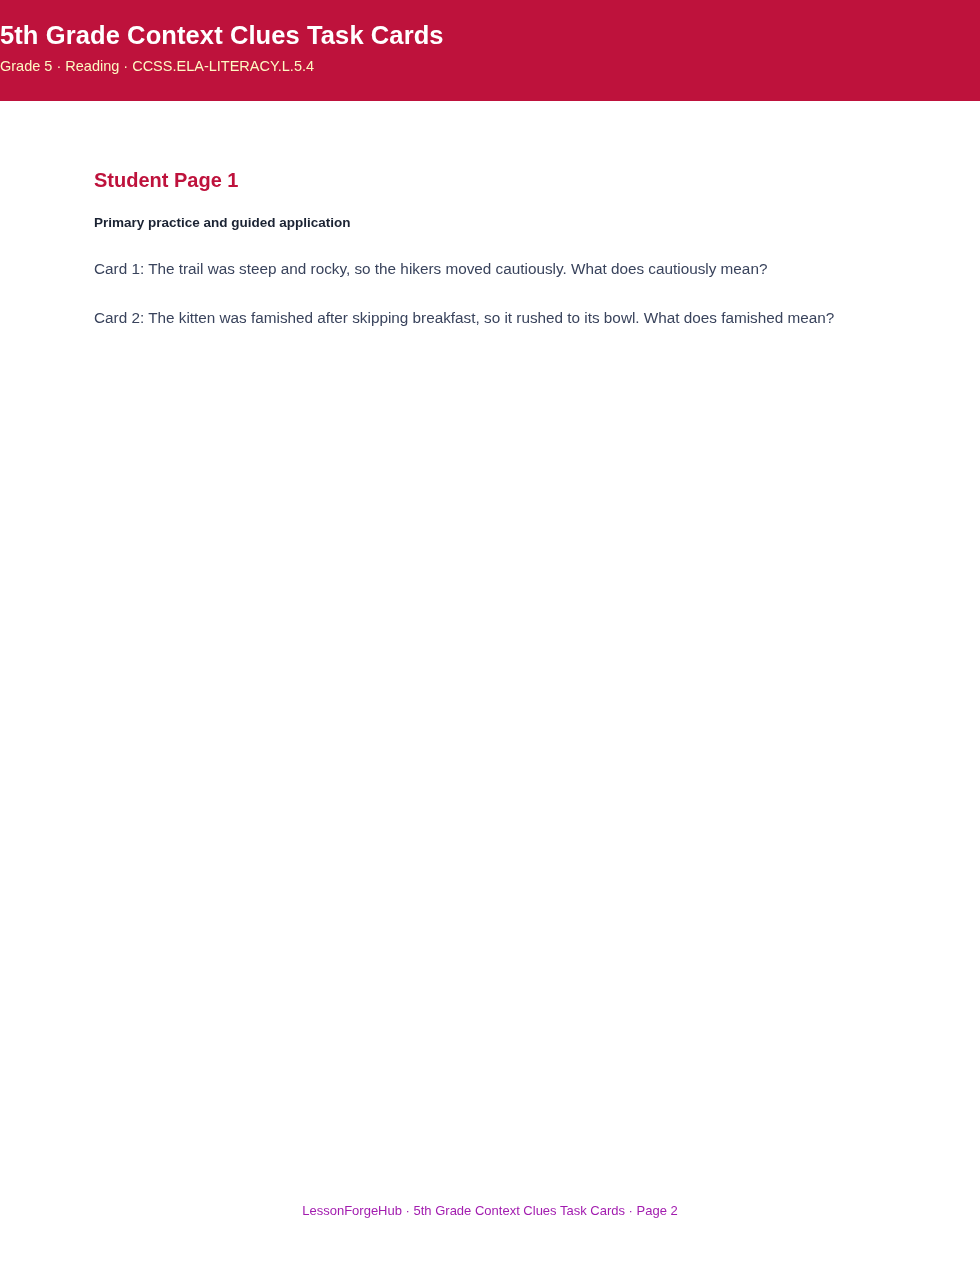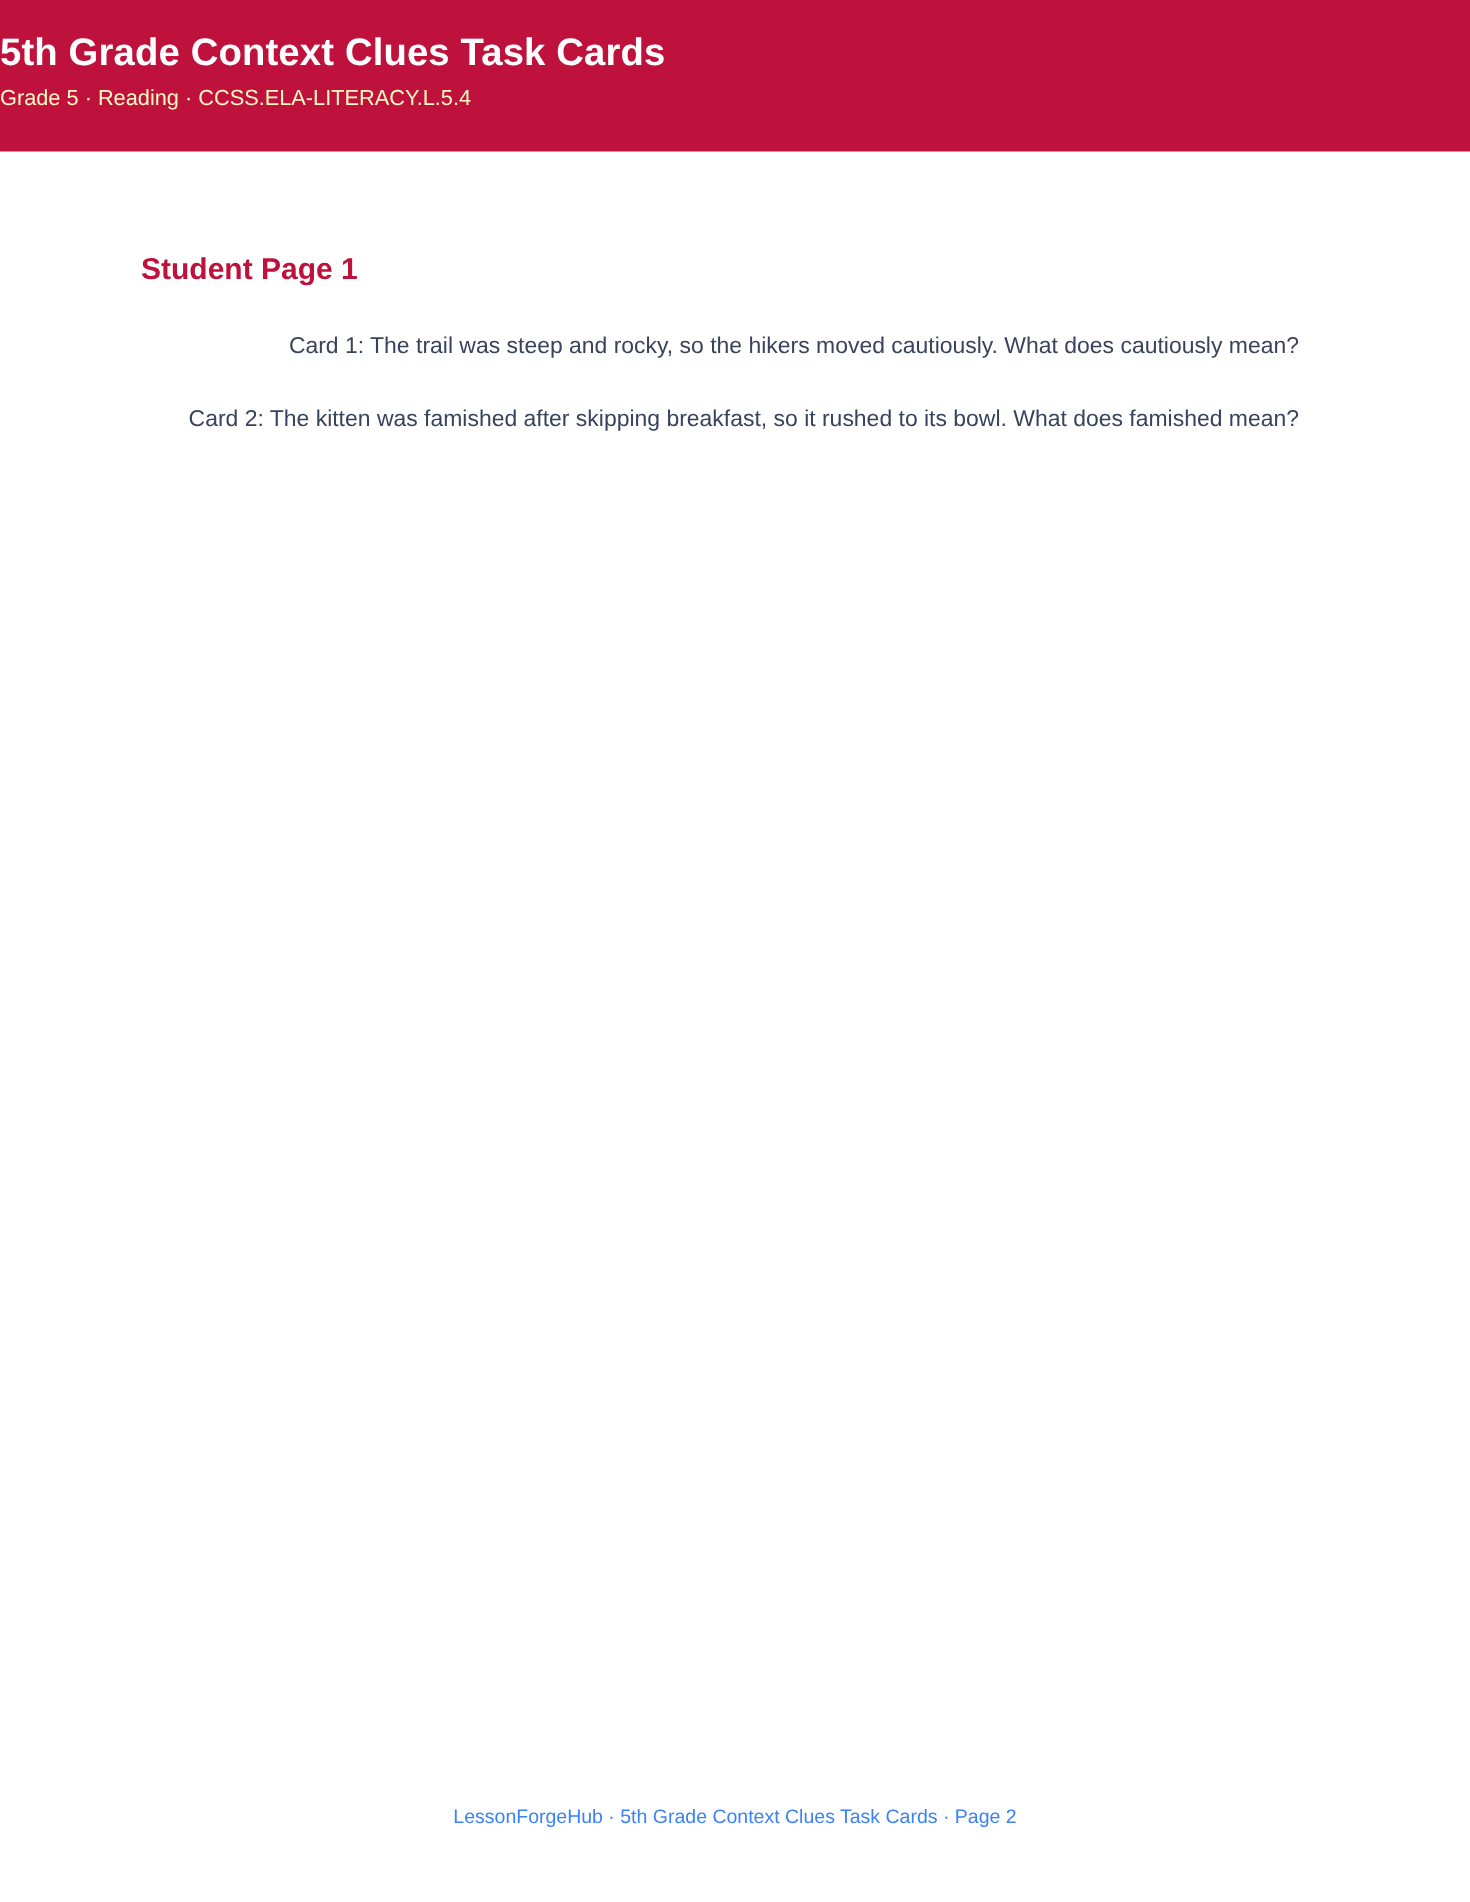--- a/index.html
+++ b/index.html
@@ -70,49 +70,49 @@
     padding: 0;
     list-style: none;
   }
   .body-para {
     margin: 0;
     margin-top: 24px;
     font-size: 15.3px;
     line-height: 25px;
     color: #39435c;
     max-width: 772px;
-    text-align: right;
   }
 
   
   .doc-footer {
     position: absolute;
     left: 0;
     right: 0;
     top: 1202px;
     text-align: center;
   }
   .footer-text {
     margin: 0;
     font-size: 13px;
     line-height: 18px;
-    color: #3b82f6;
+    color: #a21caf;
   }
 </style>
 </head>
 <body>
 
 <header class="doc-header">
   <h1 class="doc-title">5th Grade Context Clues Task Cards</h1>
   <p class="doc-subtitle">Grade 5 · Reading · CCSS.ELA-LITERACY.L.5.4</p>
 </header>
 
 <main class="page-body">
   <section class="section-block">
     <h2 class="section-title">Student Page 1</h2>
+    <p class="section-subtitle">Primary practice and guided application</p>
     <div class="body-list">
       <p class="body-para">Card 1: The trail was steep and rocky, so the hikers moved cautiously. What does cautiously mean?</p>
       <p class="body-para">Card 2: The kitten was famished after skipping breakfast, so it rushed to its bowl. What does famished mean?</p>
     </div>
   </section>
 </main>
 
 <footer class="doc-footer">
   <p class="footer-text">LessonForgeHub · 5th Grade Context Clues Task Cards · Page 2</p>
 </footer>

